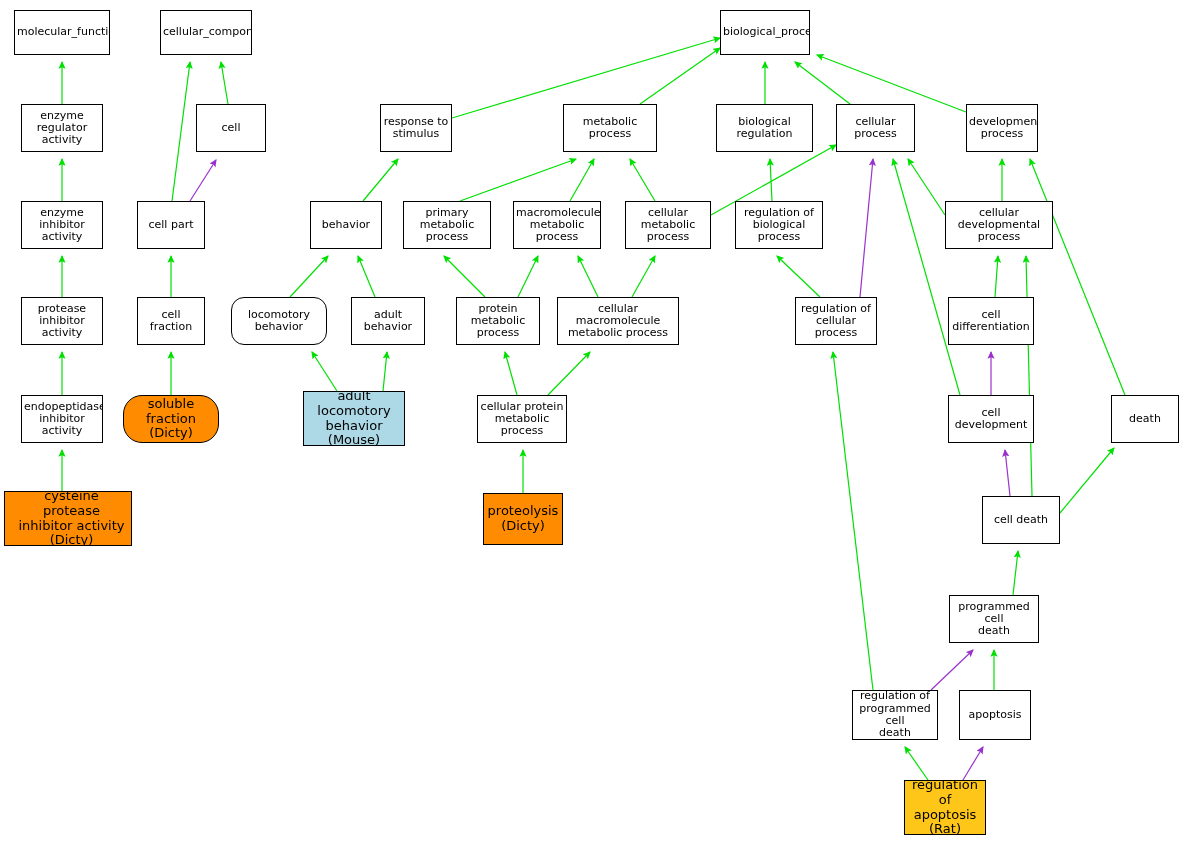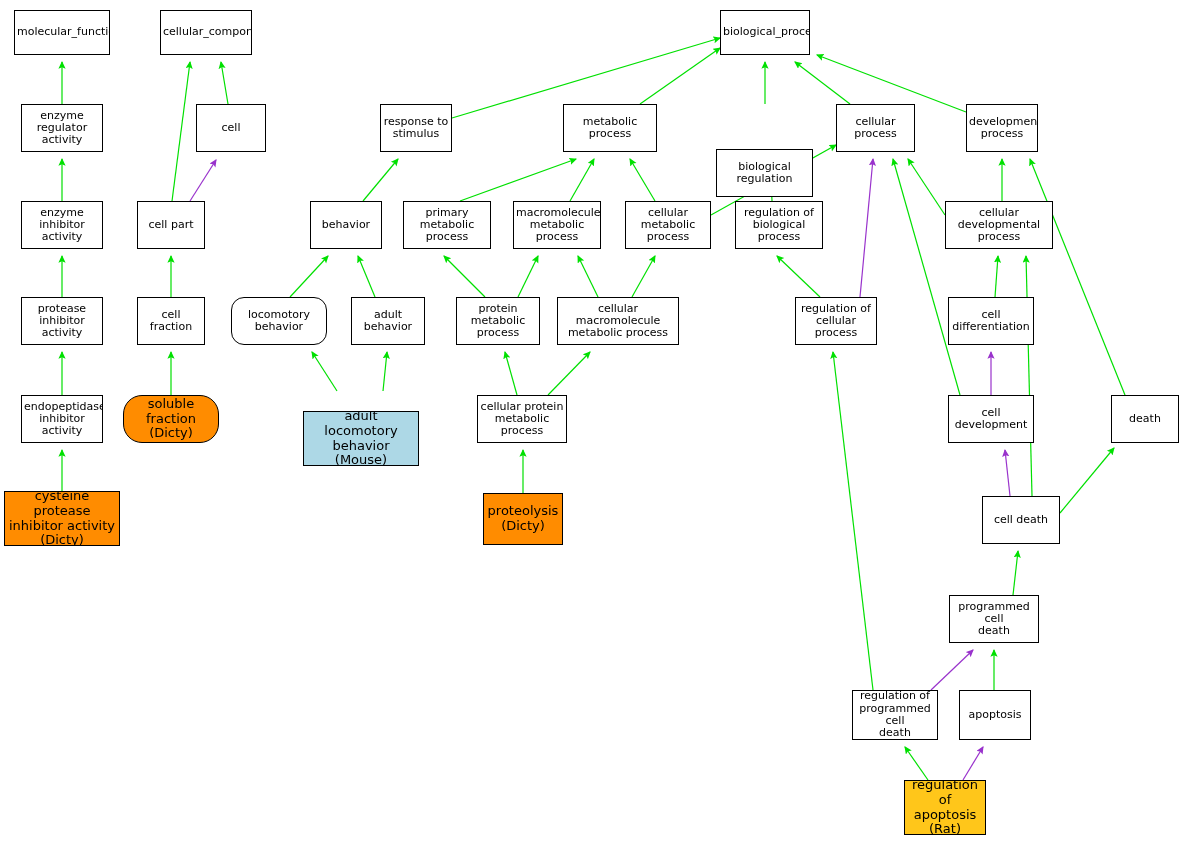--- a/index.html
+++ b/index.html
@@ -128,21 +128,21 @@
       <div class="node sz-11 fill-white" style="left: 196px; top: 104px; width: 70px; height: 48px;">
         <span class="lbl">cell</span>
       </div>
       <div class="node sz-11 fill-white" style="left: 380px; top: 104px; width: 72px; height: 48px;">
         <span class="lbl">response to
 stimulus</span>
       </div>
       <div class="node sz-11 fill-white" style="left: 563px; top: 104px; width: 94px; height: 48px;">
         <span class="lbl">metabolic process</span>
       </div>
-      <div class="node sz-11 fill-white" style="left: 716px; top: 104px; width: 97px; height: 48px; margin-top: 45px;">
+      <div class="node sz-11 fill-white" style="left: 716px; top: 104px; width: 97px; height: 48px;">
         <span class="lbl">biological regulation</span>
       </div>
       <div class="node sz-11 fill-white" style="left: 836px; top: 104px; width: 79px; height: 48px;">
         <span class="lbl">cellular process</span>
       </div>
       <div class="node sz-11 fill-white" style="left: 966px; top: 104px; width: 72px; height: 48px;">
         <span class="lbl">developmental
 process</span>
       </div>
       <div class="node sz-11 fill-white" style="left: 21px; top: 201px; width: 82px; height: 48px;">
@@ -204,36 +204,36 @@
         <span class="lbl">cell differentiation</span>
       </div>
       <div class="node sz-11 fill-white" style="left: 21px; top: 395px; width: 82px; height: 48px;">
         <span class="lbl">endopeptidase
 inhibitor activity</span>
       </div>
       <div class="node sz-13 fill-orange" style="left: 123px; top: 395px; width: 96px; height: 48px; border-radius: 19px;">
         <span class="lbl">soluble fraction
 (Dicty)</span>
       </div>
-      <div class="node sz-13 fill-blue" style="left: 303px; top: 391px; width: 116px; height: 55px; margin-top: 20px;">
+      <div class="node sz-13 fill-blue" style="left: 303px; top: 391px; width: 102px; height: 55px;">
         <span class="lbl">adult locomotory
 behavior
 (Mouse)</span>
       </div>
       <div class="node sz-11 fill-white" style="left: 477px; top: 395px; width: 90px; height: 48px;">
         <span class="lbl">cellular protein
 metabolic process</span>
       </div>
       <div class="node sz-11 fill-white" style="left: 948px; top: 395px; width: 86px; height: 48px;">
         <span class="lbl">cell development</span>
       </div>
       <div class="node sz-11 fill-white" style="left: 1111px; top: 395px; width: 68px; height: 48px;">
         <span class="lbl">death</span>
       </div>
-      <div class="node sz-13 fill-orange" style="left: 4px; top: 491px; width: 116px; height: 55px;">
+      <div class="node sz-13 fill-orange" style="left: 4px; top: 491px; width: 128px; height: 55px; padding-left: 7px;">
         <span class="lbl">cysteine protease
 inhibitor activity
 (Dicty)</span>
       </div>
       <div class="node sz-13 fill-orange" style="left: 483px; top: 493px; width: 80px; height: 52px;">
         <span class="lbl">proteolysis
 (Dicty)</span>
       </div>
       <div class="node sz-11 fill-white" style="left: 982px; top: 496px; width: 78px; height: 48px;">
         <span class="lbl">cell death</span>

